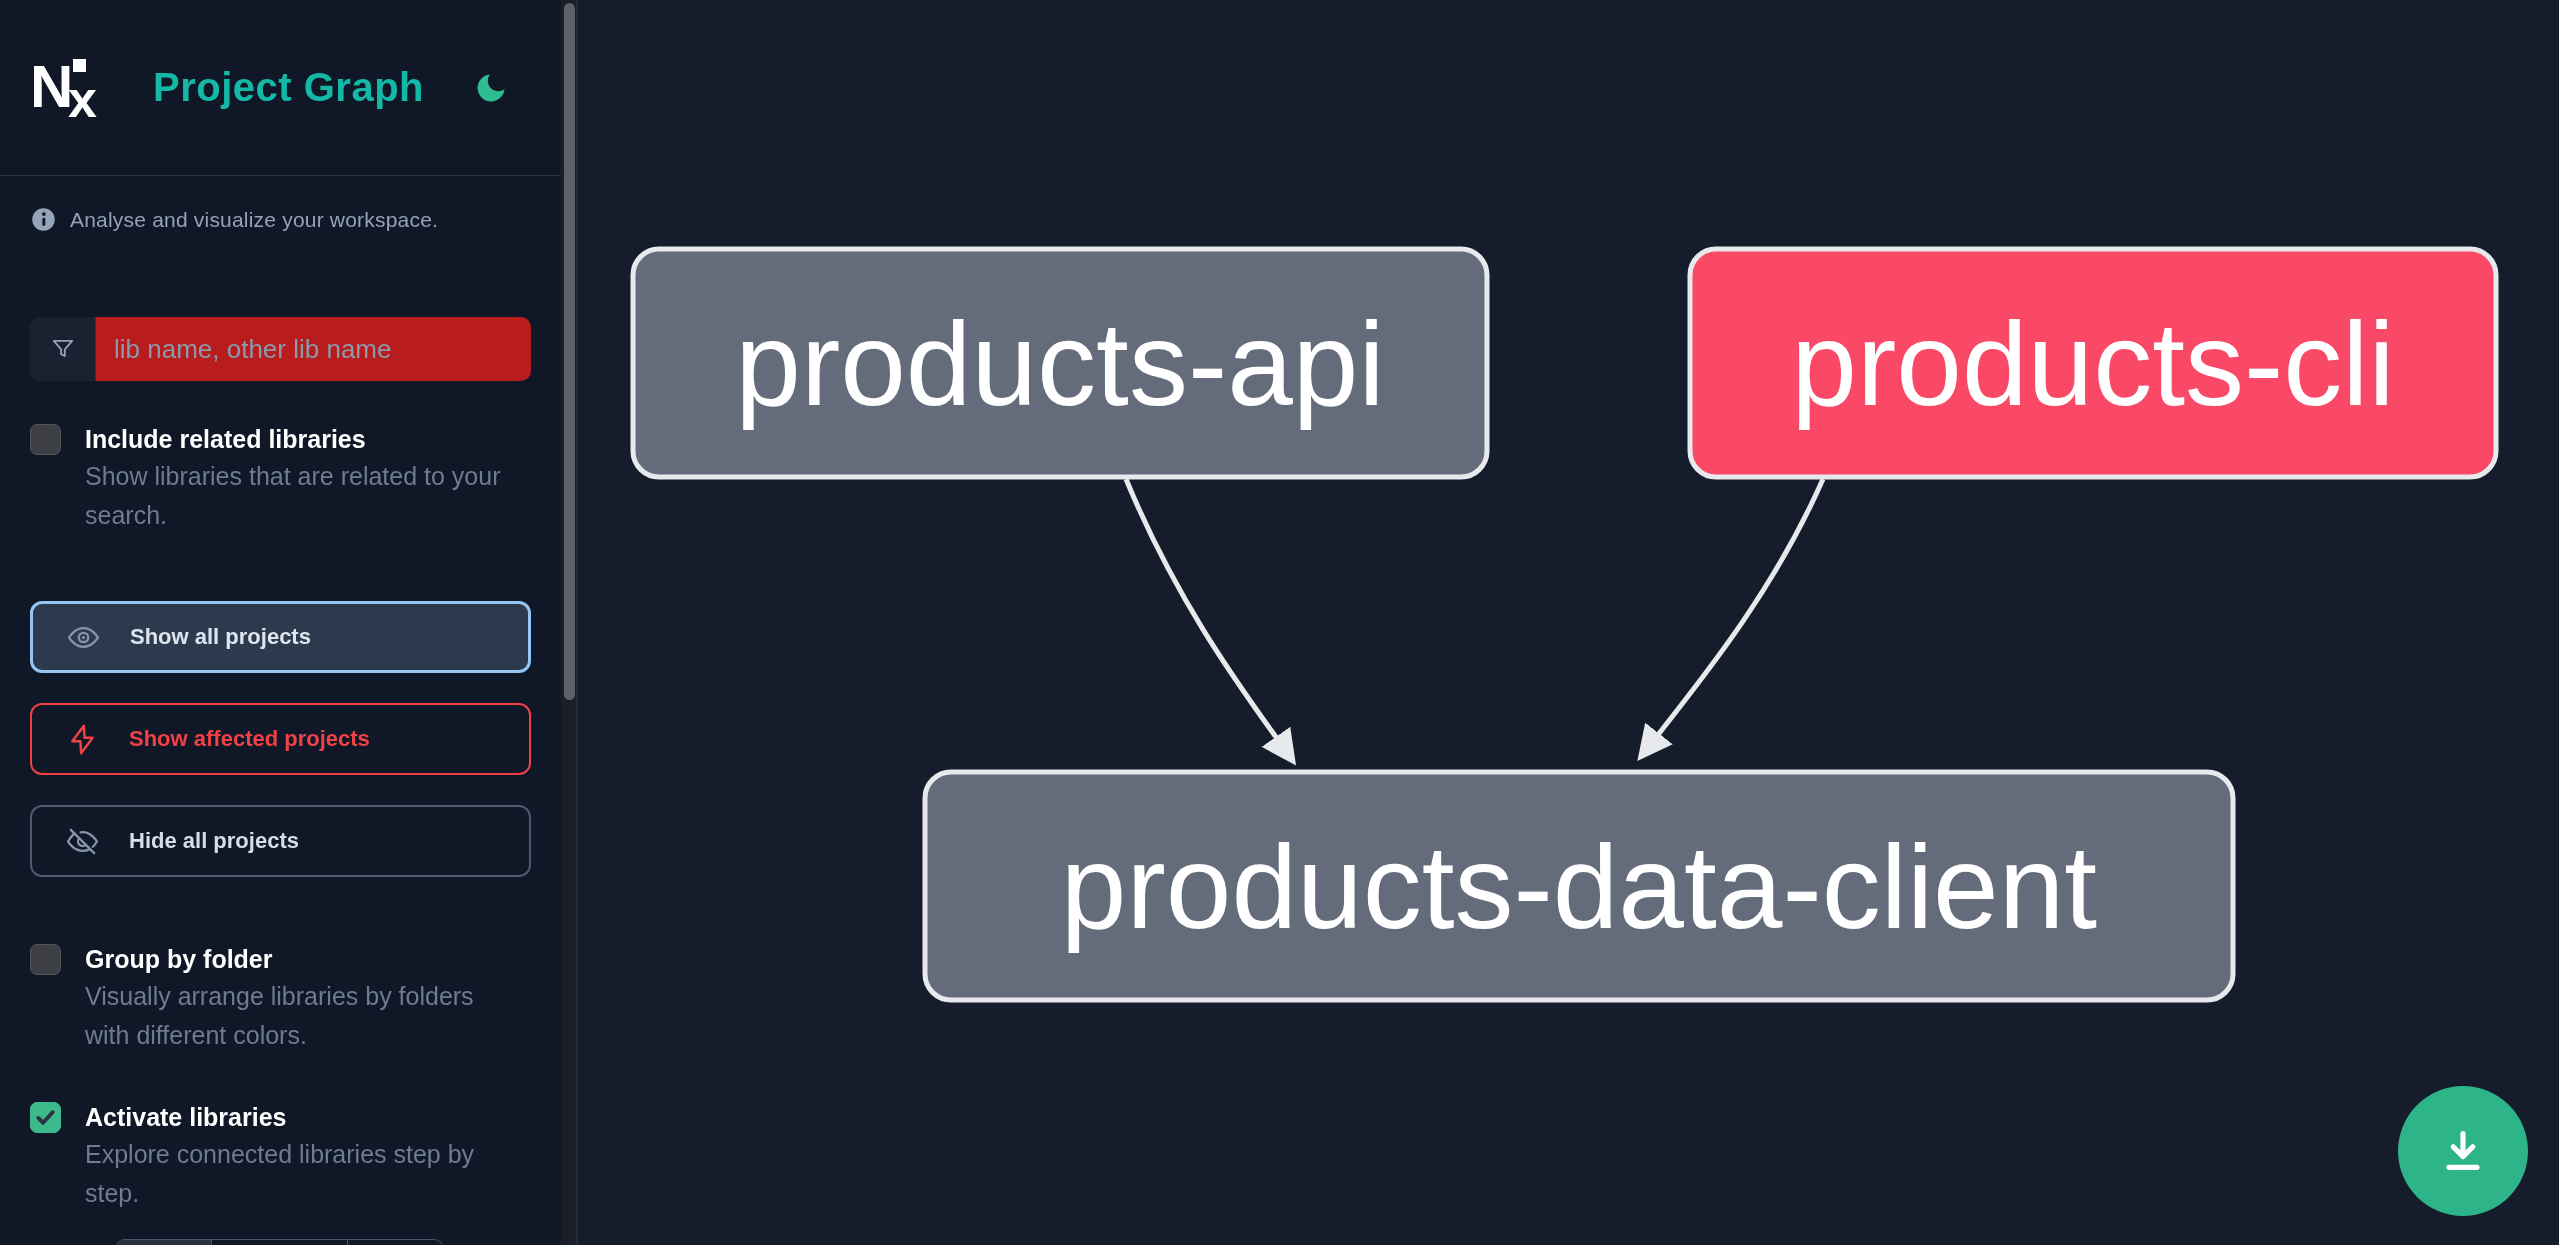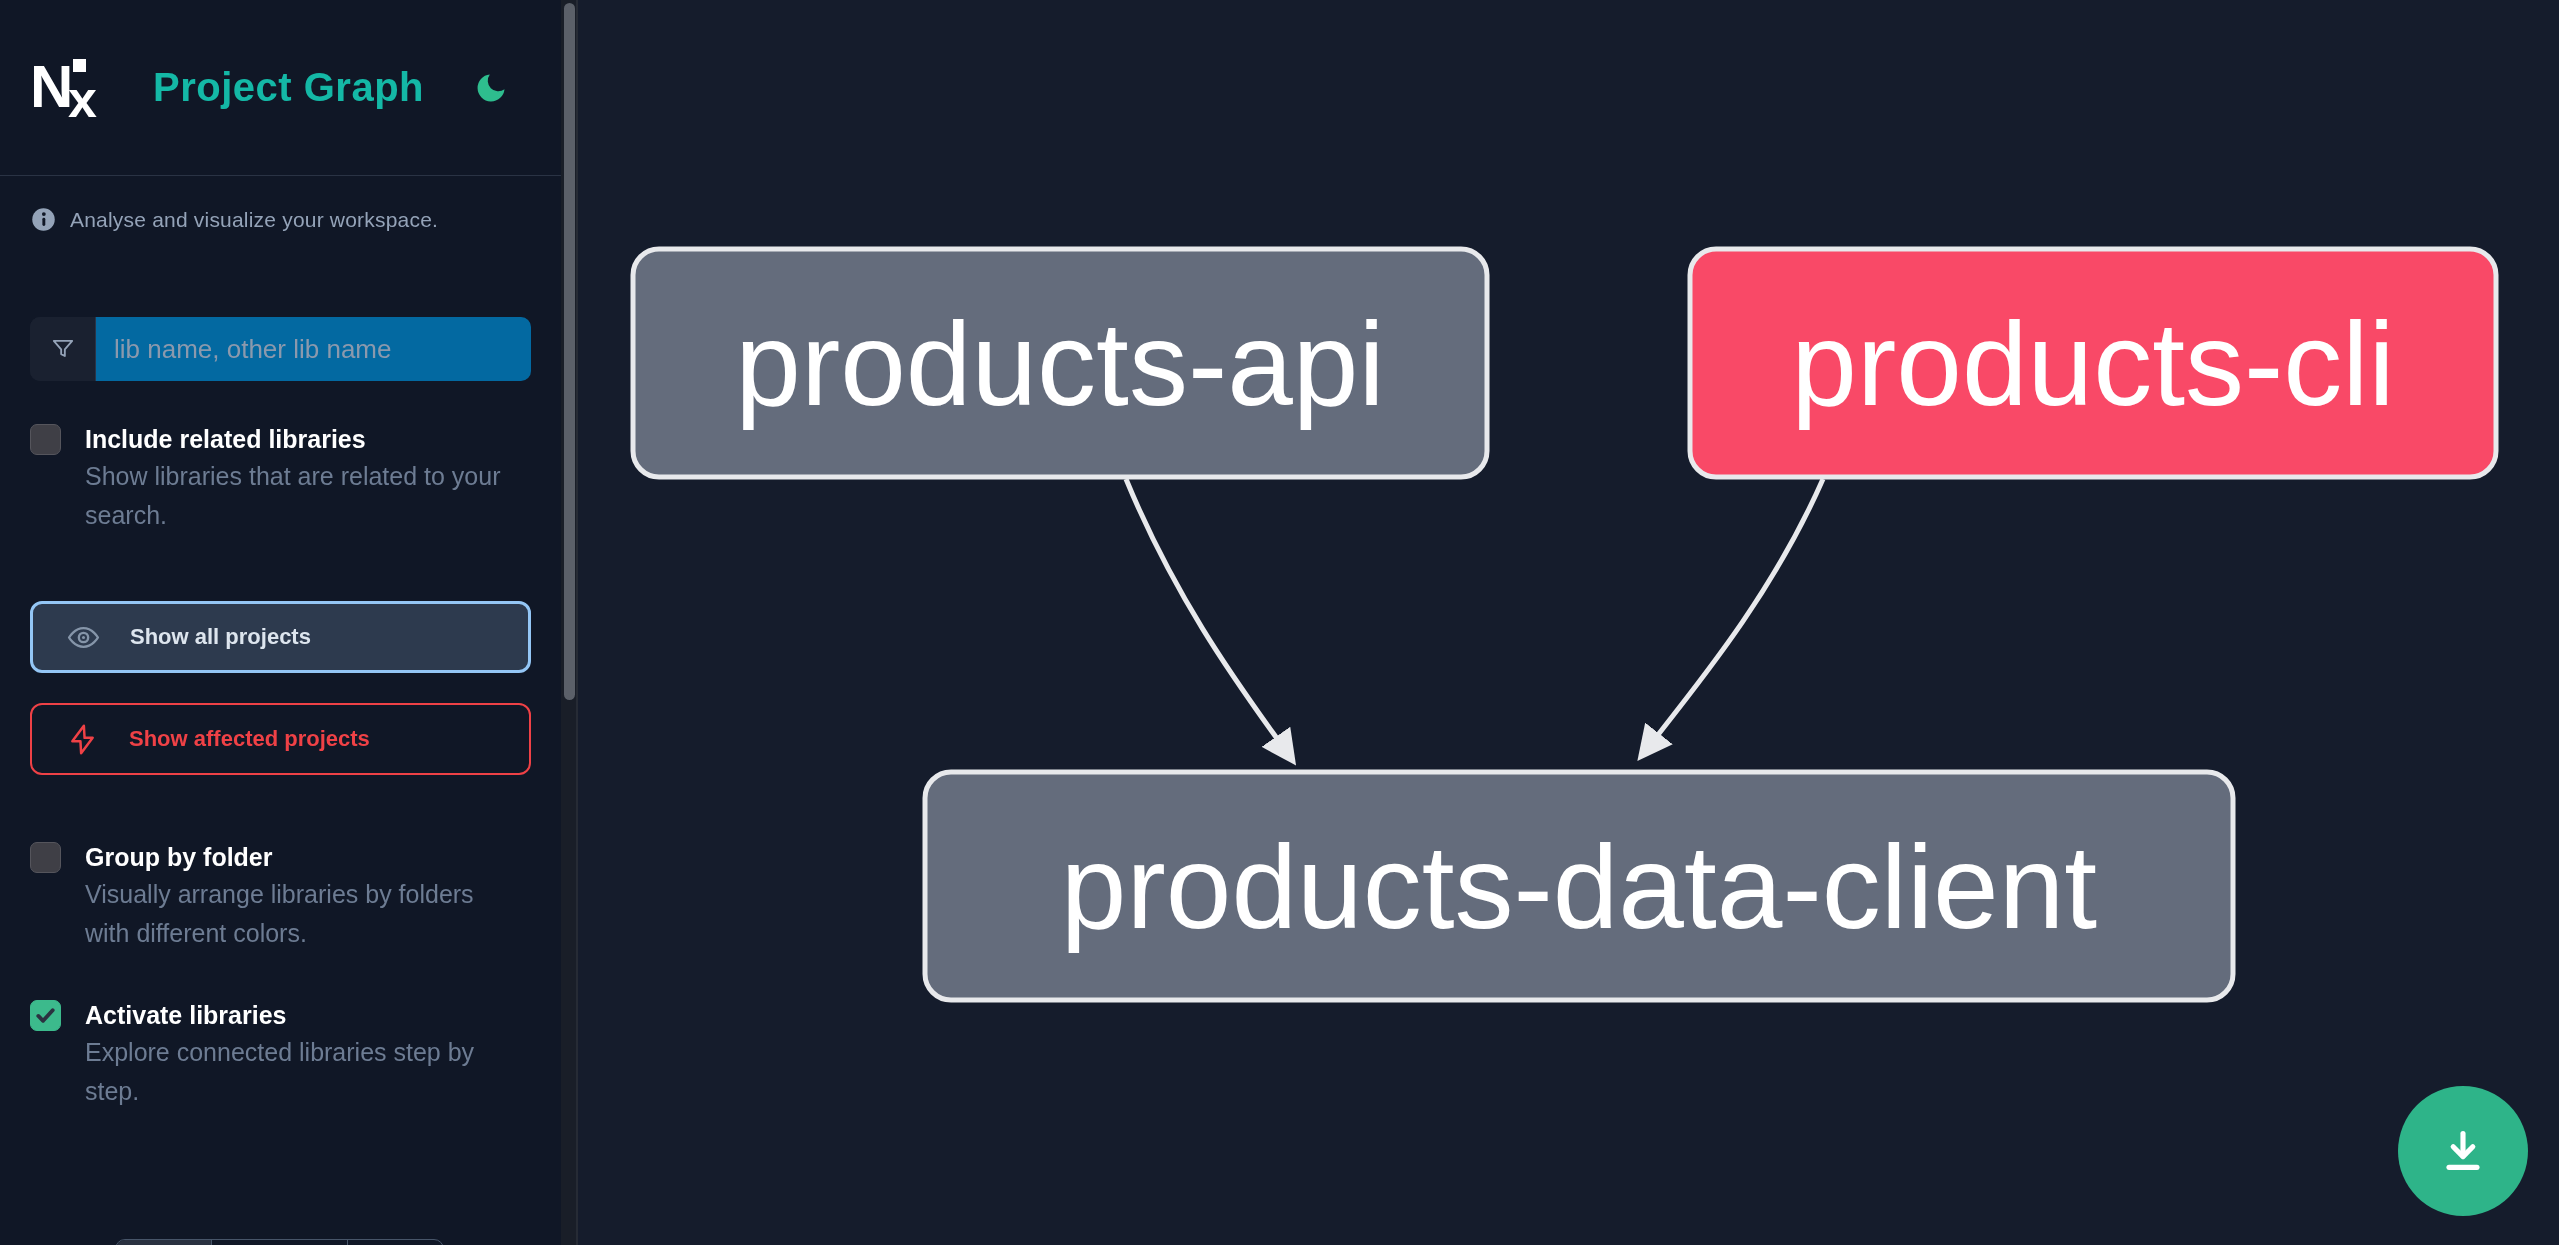--- a/index.html
+++ b/index.html
@@ -31,21 +31,21 @@
 
   .tagline-row { display:flex; align-items:center; gap:13px; padding:0 30px; margin-top:30px; }
   .tagline-text { font-size:21px; font-weight:500; color:#94a3b8; letter-spacing:.2px; }
 
   .search-box {
     margin:84px 30px 0 30px; height:64px; display:flex; align-items:stretch;
     background:#1b2232; border-radius:10px; overflow:hidden;
   }
   .search-icon-cell { width:66px; display:flex; align-items:center; justify-content:center; background:#1a2130; border-right:1px solid #2b3447; }
   .search-box input {
-    flex:1; background:#0369a1; border:none; outline:none; color:#cdd6e4;
+    flex:1; background:#b91c1c; border:none; outline:none; color:#cdd6e4;
     font-size:26px; font-family:"Liberation Sans",sans-serif; padding:0 18px;
   }
   .search-box input::placeholder { color:#8b99ad; }
 
   .toggle-row { display:flex; align-items:flex-start; gap:24px; padding:0 30px; }
   .toggle-row.t1 { margin-top:42px; }
   .toggle-row.t2 { margin-top:66px; }
   .toggle-row.t3 { margin-top:46px; }
   .checkbox {
     width:31px; height:31px; border-radius:7px; flex:0 0 31px;
@@ -169,20 +169,29 @@
     <span>Show all projects</span>
   </button>
 
   <button class="side-btn b2">
     <svg width="33" height="33" viewBox="0 0 24 24" fill="none" stroke="#ef4146" stroke-width="1.8" stroke-linecap="round" stroke-linejoin="round">
       <path d="M13 2 4.6 13.2h5.9L11 22l8.4-11.2h-5.9L13 2z"></path>
     </svg>
     <span>Show affected projects</span>
   </button>
 
+  <button class="side-btn b3">
+    <svg width="33" height="33" viewBox="0 0 24 24" fill="none" stroke="#8595a9" stroke-width="1.7" stroke-linecap="round" stroke-linejoin="round">
+      <path d="M10.6 5.3A11 11 0 0 1 12 5.2c6.7 0 10.5 6.8 10.5 6.8a18.6 18.6 0 0 1-3 3.8"></path>
+      <path d="M6.2 6.2A18 18 0 0 0 1.5 12s3.8 6.8 10.5 6.8a11 11 0 0 0 4.8-1.1"></path>
+      <path d="M9.6 9.6a3.4 3.4 0 0 0 4.8 4.8"></path>
+      <path d="M3.5 3.5l17 17"></path>
+    </svg>
+    <span>Hide all projects</span>
+  </button>
 
   <div class="toggle-row t2">
     <div class="checkbox" role="checkbox" aria-checked="false"></div>
     <div>
       <div class="toggle-label">Group by folder</div>
       <div class="toggle-desc">Visually arrange libraries by folders with different colors.</div>
     </div>
   </div>
 
   <div class="toggle-row t3">

